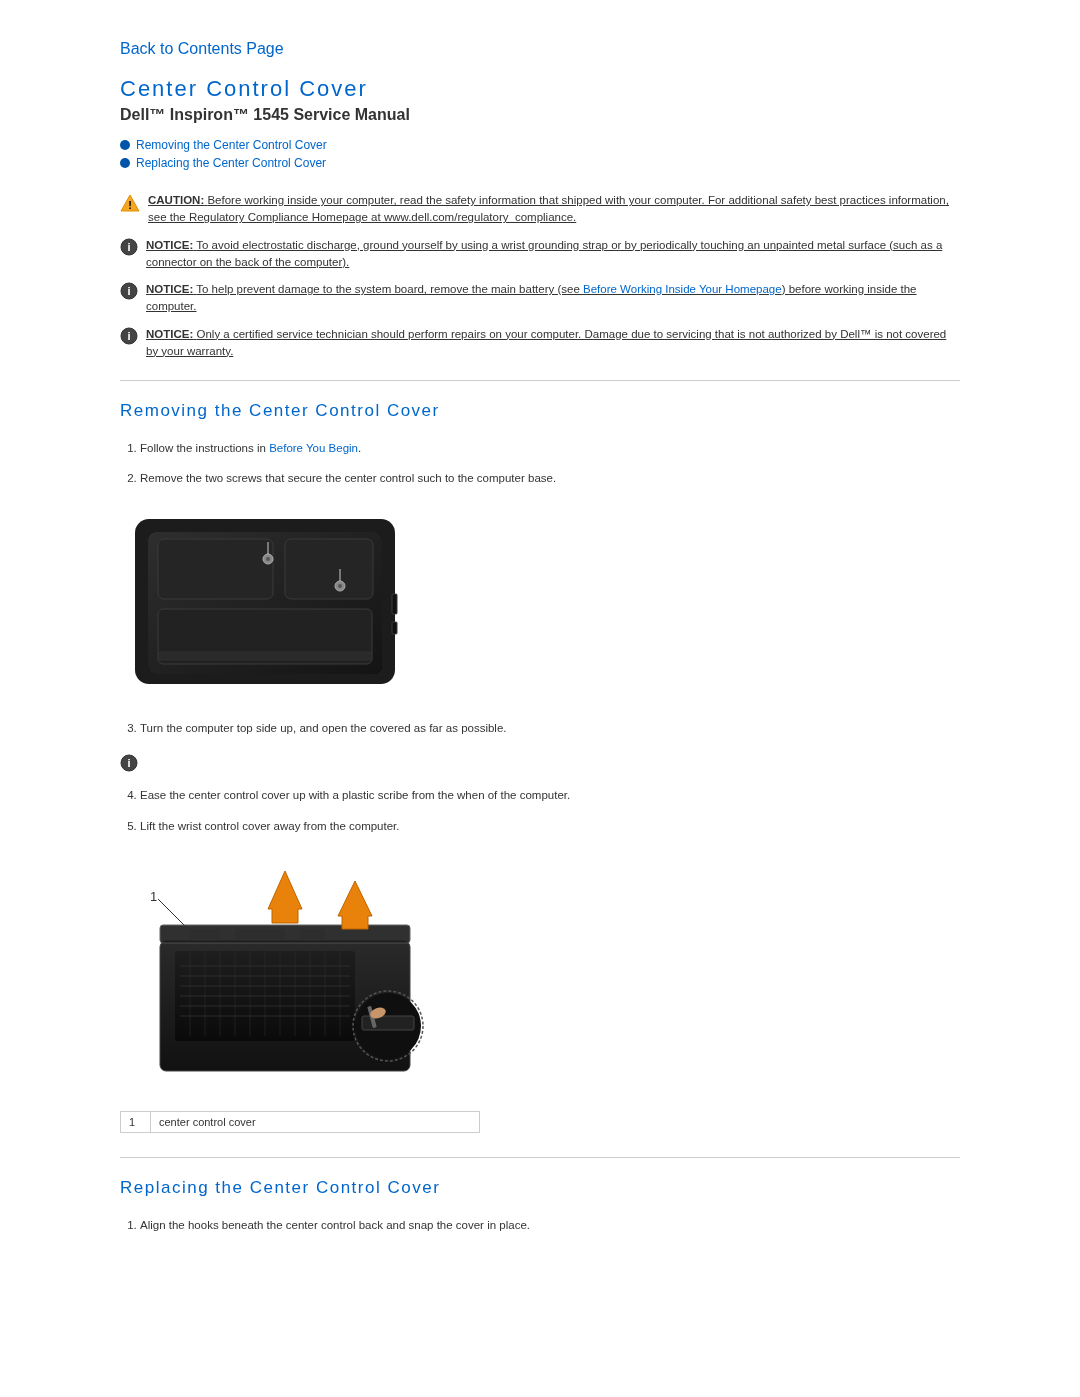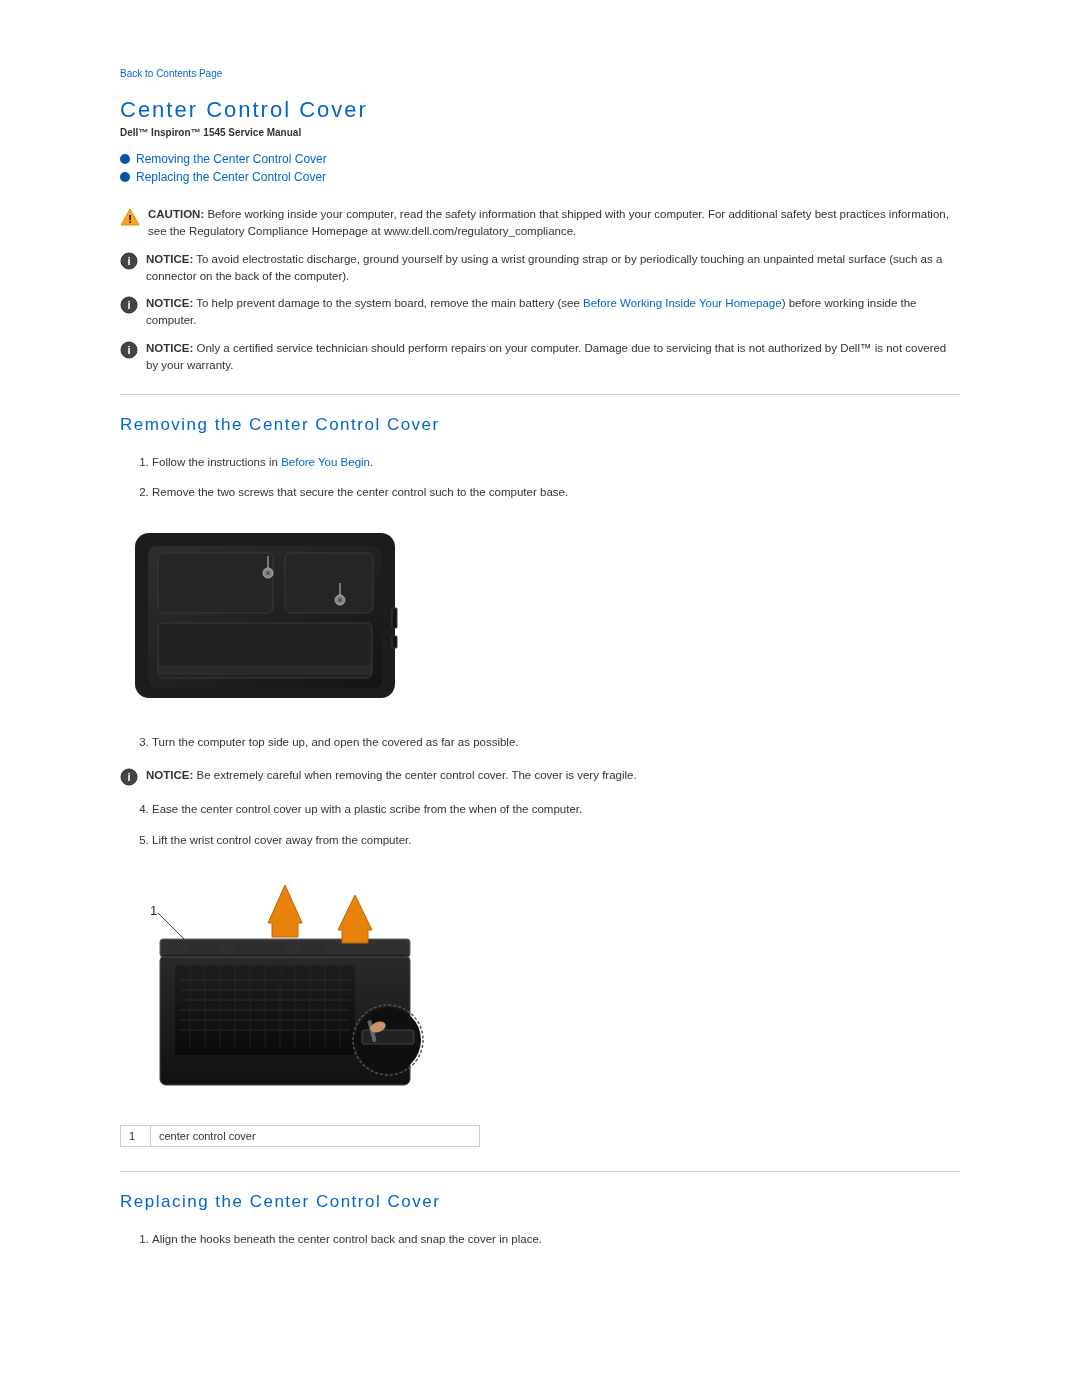--- a/index.html
+++ b/index.html
@@ -9,37 +9,36 @@
       font-size: 12px;
       color: #333333;
       width: 1080px;
       min-height: 1397px;
       padding: 40px 120px 60px 120px;
     }
     a { color: #0066cc; text-decoration: none; }
 
     .back-link {
       color: #0066cc;
-      font-size: 10px;
+      font-size: 16px;
       margin-bottom: 18px;
       display: block;
-      margin-top: 28px;
     }
 
     .page-title {
       font-size: 22px;
       font-weight: normal;
       color: #0066cc;
       letter-spacing: 2px;
       margin-bottom: 4px;
       border-bottom: none;
     }
 
     .subtitle {
-      font-size: 10px;
+      font-size: 16px;
       font-weight: bold;
       color: #333;
       margin-bottom: 14px;
     }
 
     .toc-list {
       list-style: none;
       margin-bottom: 22px;
     }
     .toc-list li {
@@ -70,21 +69,21 @@
       height: 18px;
       flex-shrink: 0;
       margin-top: 1px;
     }
     .caution-icon {
       width: 20px;
       height: 20px;
       flex-shrink: 0;
       margin-top: 1px;
     }
-    .notice-text { flex: 1; }
+    .notice-text { flex: 1; text-decoration: underline; }
     .notice-label { font-weight: bold; }
 
     .divider {
       border: none;
       border-top: 1px solid #cccccc;
       margin: 20px 0;
     }
 
     .section-title {
       font-size: 17px;
@@ -95,21 +94,20 @@
     }
 
     .step-list {
       margin-left: 20px;
       margin-bottom: 16px;
     }
     .step-list li {
       font-size: 11.5px;
       line-height: 1.6;
       margin-bottom: 12px;
-      margin-left: 12px;
     }
 
     .image-container {
       margin: 16px 0 20px 0;
       display: flex;
       flex-direction: column;
       align-items: flex-start;
     }
 
     .figure-table {
@@ -247,24 +245,20 @@
 
 <ol class="step-list" start="3">
   <li>Turn the computer top side up, and open the covered as far as possible.</li>
 </ol>
 
 <div class="notice-block" style="margin-left:0; margin-bottom:14px;">
   <svg class="notice-icon" viewBox="0 0 18 18">
     <circle cx="9" cy="9" r="8" fill="#444" stroke="#333" stroke-width="1"></circle>
     <text x="9" y="13" text-anchor="middle" font-size="11" font-weight="bold" fill="white">i</text>
   </svg>
-  <span class="notice-text">
-    <span class="notice-label">NOTICE:</span>
-    <span> Be extremely careful when removing the center control cover. The cover is very fragile.</span>
-  </span>
 </div>
 
 <ol class="step-list" start="4">
   <li>Ease the center control cover up with a plastic scribe from the when of the computer.</li>
   <li>Lift the wrist control cover away from the computer.</li>
 </ol>
 
 <div class="image-container">
   <svg class="scene-svg" viewBox="0 0 320 240">
     <defs>

